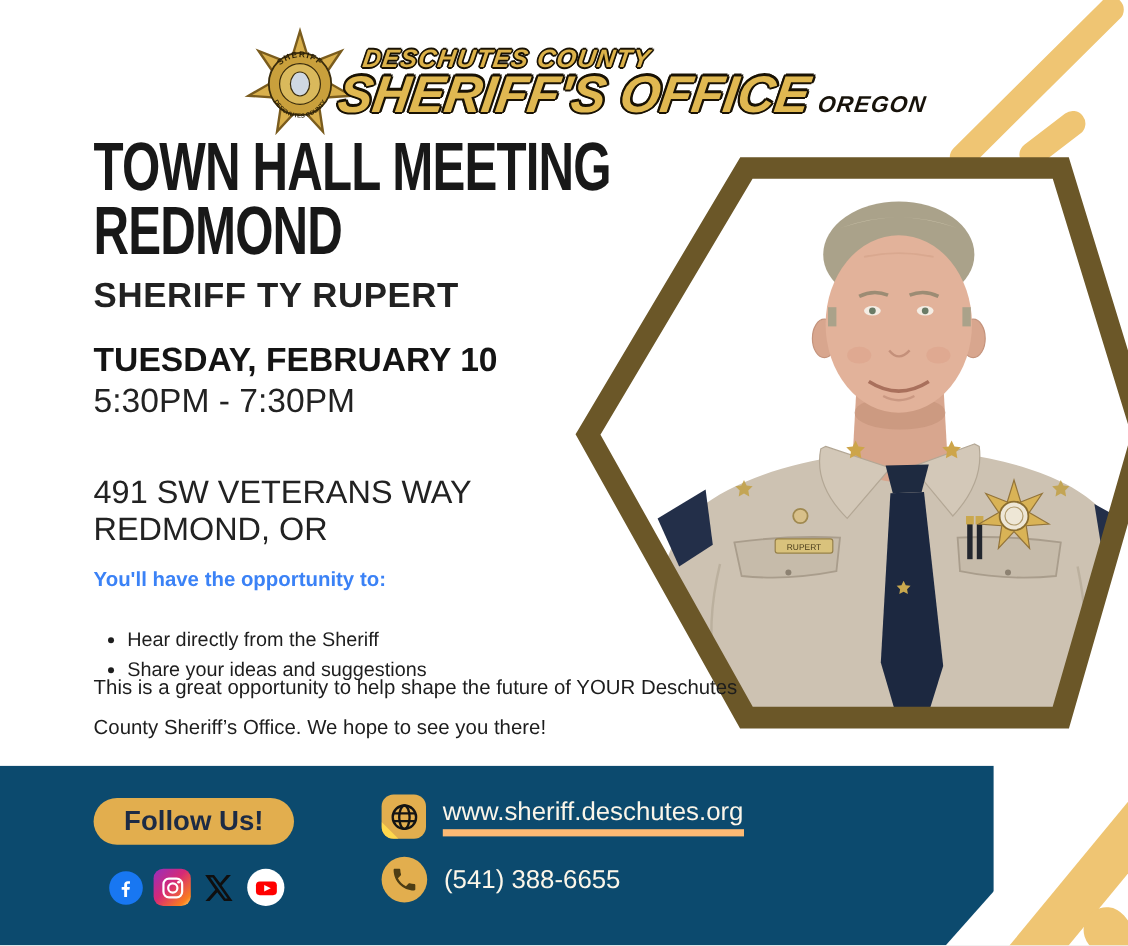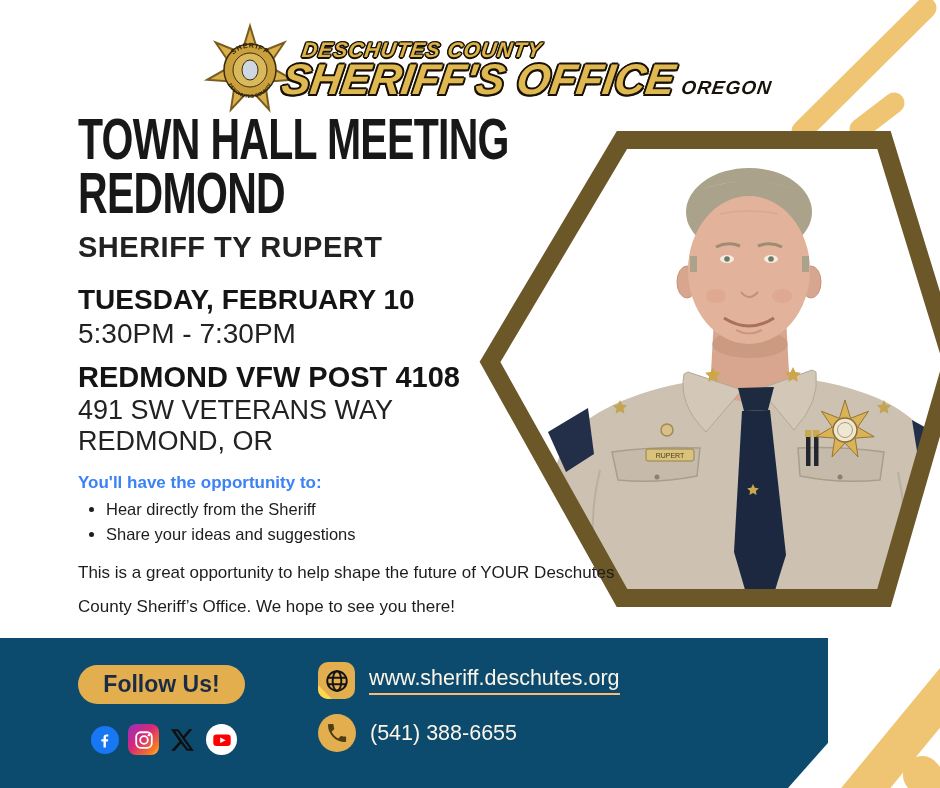--- a/index.html
+++ b/index.html
@@ -23,21 +23,21 @@
   .title-line{top:112px;font-size:57px;line-height:54px;font-weight:800;letter-spacing:-1px;color:#181818;
       transform:scaleX(0.72);transform-origin:left top;white-space:nowrap;}
   .title-line2{top:166px;}
   .subtitle{top:231px;font-size:29px;font-weight:700;letter-spacing:0.5px;color:#222;}
   .ev-date{top:284px;font-size:28px;font-weight:700;color:#141414;}
   .ev-time{top:318px;font-size:28px;font-weight:400;color:#222;}
   .ev-venue{top:361px;font-size:29px;font-weight:700;color:#141414;}
   .ev-addr1{top:395px;font-size:27px;font-weight:400;color:#222;}
   .ev-addr2{top:426px;font-size:27px;font-weight:400;color:#222;}
   .intro{top:473px;font-size:17px;font-weight:700;color:#3b82f6;}
-  .bullets{top:497px;margin:0;padding-left:28px;font-size:16.5px;line-height:25px;color:#1d1d1d;}
+  .bullets{top:521px;margin:0;padding-left:28px;font-size:16.5px;line-height:25px;color:#1d1d1d;}
   .bullets li{margin:0;}
   .closing{top:556px;width:552px;font-size:17px;line-height:34px;color:#1d1d1d;}
   
   #footer{position:absolute;left:0;top:638px;width:828px;height:150px;background:#0c4a6e;z-index:1;
       clip-path:polygon(0 0,921px 0,788px 100%,0 100%);}
   .follow-pill{position:absolute;left:78px;top:27px;width:167px;height:39px;border-radius:20px;
       background:#e2ae4e;display:flex;align-items:center;justify-content:center;
       font-size:23px;font-weight:700;color:#1c2b45;cursor:pointer;}
   .socials{position:absolute;left:91px;top:86px;display:flex;align-items:center;gap:9px;}
   .s-fb{width:28px;height:28px;border-radius:50%;background:#1877f2;display:flex;align-items:center;justify-content:center;}
@@ -45,21 +45,21 @@
        display:flex;align-items:center;justify-content:center;}
   .s-x{width:29px;height:29px;display:flex;align-items:center;justify-content:center;}
   .s-yt{width:31px;height:31px;border-radius:50%;background:#ffffff;display:flex;align-items:center;justify-content:center;}
   .contact-row{position:absolute;left:318px;display:flex;align-items:center;gap:14px;}
   .row-web{top:24px;}
   .row-tel{top:76px;}
   .globe-chip{width:37px;height:37px;border-radius:10px;background:#e2ae4e;position:relative;
       display:flex;align-items:center;justify-content:center;overflow:hidden;}
   .globe-notch{position:absolute;left:0;bottom:0;width:0;height:0;border-left:14px solid #ffd84d;border-top:14px solid transparent;}
   .tel-chip{width:38px;height:38px;border-radius:50%;background:#e2ae4e;display:flex;align-items:center;justify-content:center;}
-  .web-link{font-size:21.5px;color:#fcf6e9;text-decoration:none;border-bottom:2px solid #fdba74;padding-bottom:2px;cursor:pointer;}
+  .web-link{font-size:21.5px;color:#fcf6e9;text-decoration:none;border-bottom:6px solid #fdba74;padding-bottom:2px;cursor:pointer;}
   .tel-text{font-size:21.5px;color:#fcf6e9;}
 </style>
 </head>
 <body>
 
 <div id="page">
 
   <svg id="decor" width="940" height="788" viewBox="0 0 940 788">
 
     <g>
@@ -175,21 +175,20 @@
       <span class="logo-state">OREGON</span>
     </div>
   </div>
 
   <div class="abs title-line">TOWN HALL MEETING</div>
   <div class="abs title-line title-line2">REDMOND</div>
   <div class="abs subtitle">SHERIFF TY RUPERT</div>
 
   <div class="abs ev-date">TUESDAY, FEBRUARY 10</div>
   <div class="abs ev-time">5:30PM - 7:30PM</div>
-  <div class="abs ev-venue">REDMOND VFW POST 4108</div>
   <div class="abs ev-addr1">491 SW VETERANS WAY</div>
   <div class="abs ev-addr2">REDMOND, OR</div>
 
   <div class="abs intro">You'll have the opportunity to:</div>
   <ul class="abs bullets">
     <li>Hear directly from the Sheriff</li>
     <li>Share your ideas and suggestions</li>
   </ul>
   <p class="abs closing" style="margin:0;">This is a great opportunity to help shape the future of YOUR Deschutes County Sheriff’s Office. We hope to see you there!</p>
 

